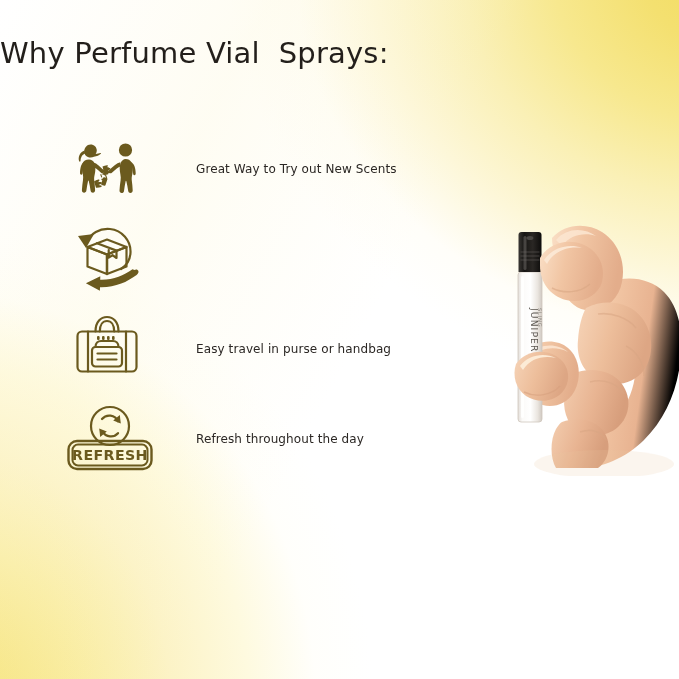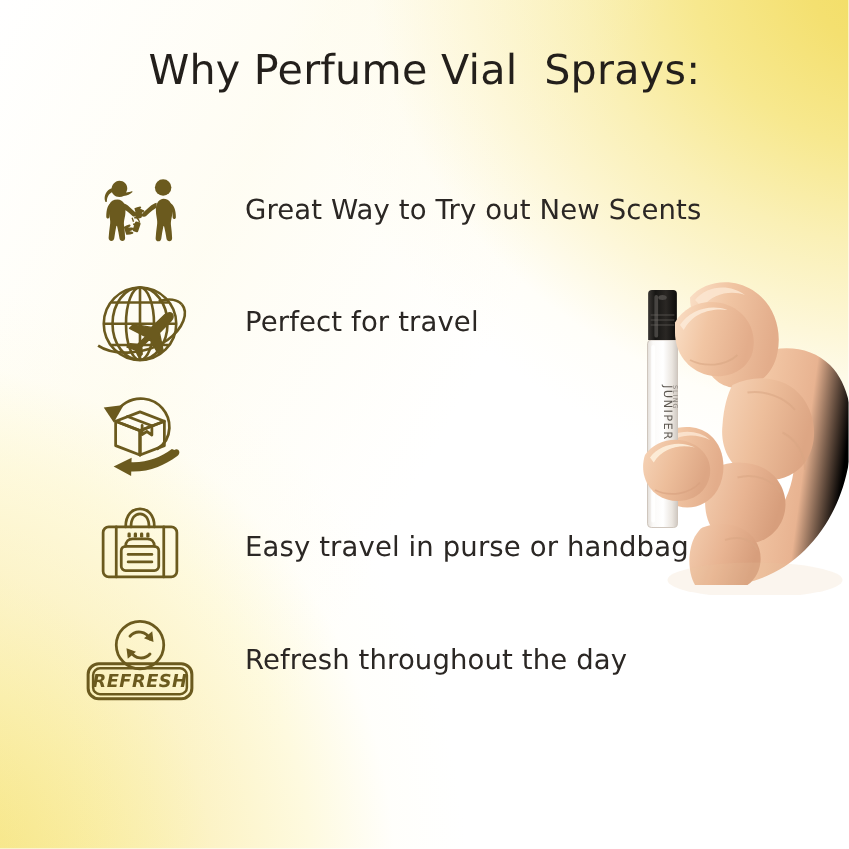--- a/index.html
+++ b/index.html
@@ -59,23 +59,23 @@
         rgba(253,247,214,0.30) 26%,
         rgba(255,255,255,0) 52%);
   }
 
   
   .title {
     position: absolute;
     left: 0;
     right: 0;
     top: 36px;
-    text-align: center;
+    text-align: left;
     font-family: "DejaVu Sans", sans-serif;
-    font-size: 33px;
+    font-size: 29px;
     font-weight: 400;
     letter-spacing: 0.2px;
     color: #231f1b;
     white-space: pre;
   }
 
   
   .features {
     position: absolute;
     left: 0;
@@ -89,31 +89,29 @@
     align-items: center;
   }
   .feature-icon {
     position: relative;
     width: 96px;
     min-width: 96px;
     height: 76px;
     margin-left: 64px;
     display: flex;
     align-items: center;
-    justify-content: center;
-    font-style: italic;
   }
   .feature-icon svg {
     display: block;
     overflow: visible;
   }
   .feature-label {
     margin-left: 36px;
     font-family: "DejaVu Sans", sans-serif;
-    font-size: 22px;
+    font-size: 12px;
     font-weight: 400;
     color: #2b2724;
     letter-spacing: 0.1px;
     line-height: 1.2;
     white-space: nowrap;
     text-align: center;
   }
 
   
   .photo {
@@ -180,64 +178,20 @@
           </g>
 
           <g fill="#6b5a1e">
             <rect x="38.0" y="39.5" width="4.6" height="8.0" rx="1.0" transform="rotate(18 40.3 43.5)"></rect>
           </g>
         </svg>
       </div>
       <div class="feature-label">Great Way to Try out New Scents</div>
     </div>
 
-    <div class="feature-row">
-      <div class="feature-icon">
-        <svg width="86" height="72" viewBox="0 0 86 72">
-          <g fill="none" stroke="#6b5a1e" stroke-width="2.1">
-
-            <circle cx="43" cy="36" r="29"></circle>
-
-            <ellipse cx="43" cy="36" rx="11.2" ry="29"></ellipse>
-            <ellipse cx="43" cy="36" rx="22.0" ry="29"></ellipse>
-            <line x1="43" y1="7" x2="43" y2="65"></line>
-
-            <line x1="14" y1="36" x2="72" y2="36"></line>
-            <path d="M20.0 19.0 H66.0"></path>
-            <path d="M20.0 53.0 H66.0"></path>
-
-            <path d="M9.5 53.5 C 22 62 48 61 65 49 C 78 39.5 82 27 76.5 20.5" stroke-width="2.1"></path>
-            <path d="M76.5 20.5 C 73 16.5 66 15.5 58 18.0" stroke-width="2.1"></path>
-          </g>
-
-          <g fill="#6b5a1e" stroke="#6b5a1e" stroke-width="1.2" stroke-linejoin="round">
-            <path d="M63.0 28.6
-                     c 1.9 -1.5 4.4 -1.8 5.7 -0.5
-                     c 1.3 1.3 0.9 3.6 -0.8 5.4
-                     l -9.4 9.6
-                     l 2.9 14.2
-                     l -3.4 3.2
-                     l -7.2 -12.4
-                     l -6.4 6.3
-                     l .3 6.0
-                     l -2.6 2.4
-                     l -3.0 -6.0
-                     l -6.5 -2.2
-                     l 2.5 -2.6
-                     l 6.0 .6
-                     l 6.5 -6.3
-                     l -12.9 -6.6
-                     l 3.3 -3.2
-                     l 14.4 2.4
-                     z"></path>
-          </g>
-        </svg>
-      </div>
-      <div class="feature-label">Perfect for travel</div>
-    </div>
 
     <div class="feature-row">
       <div class="feature-icon">
         <svg width="86" height="72" viewBox="0 0 86 72">
           <g fill="none" stroke="#6b5a1e" stroke-width="2.2" stroke-linejoin="round" stroke-linecap="round">
 
             <path d="M22.5 20.0 C 26 10.5 36 5.0 46 6.0 C 58 7.2 67 17.5 66.5 29.5 C 66.2 36.5 62.5 42.5 57.0 46.0"></path>
           </g>
 
           <path d="M14.0 13.0 L30.0 11.0 L22.0 25.0 Z" fill="#6b5a1e"></path>

